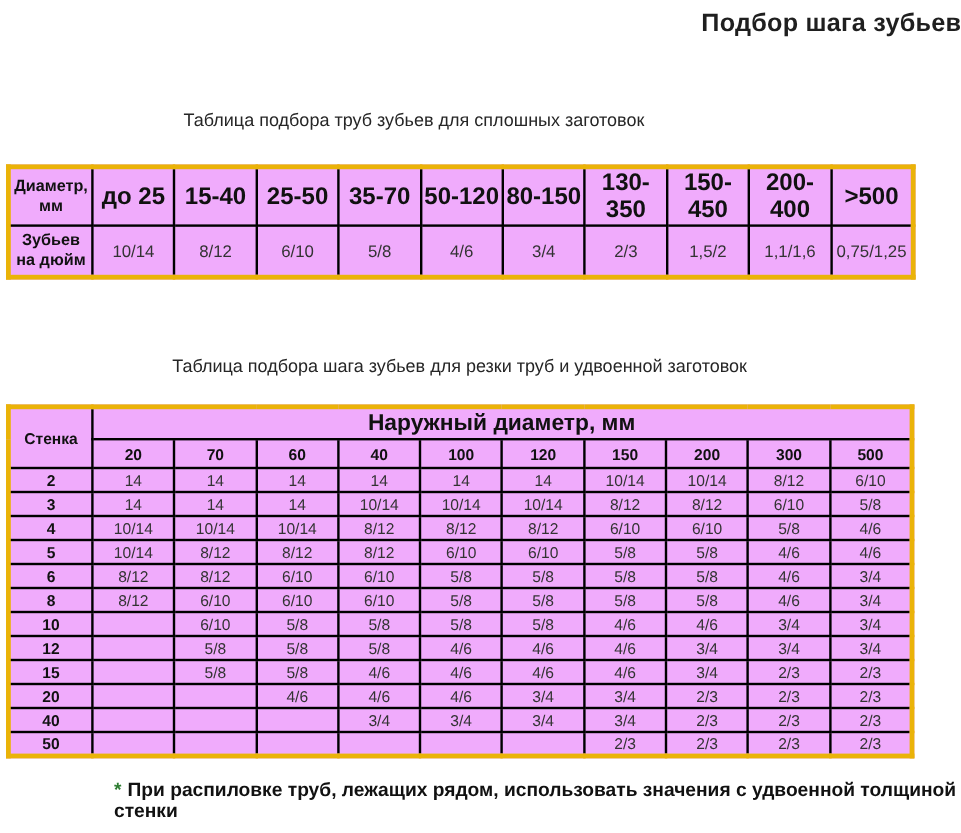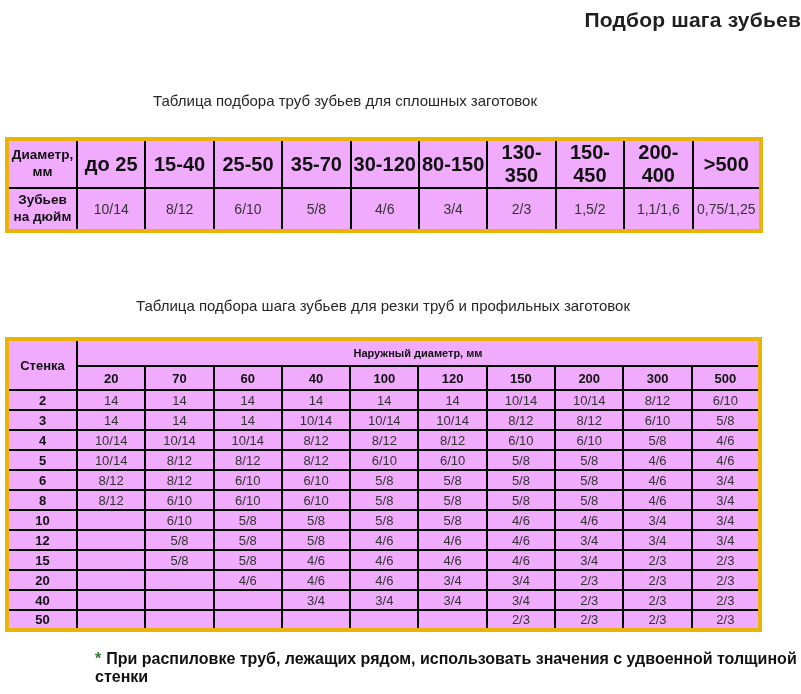--- a/index.html
+++ b/index.html
@@ -34,21 +34,21 @@
   .t1 tr.dat { height: 43px; margin-top: 23px; }
   .t1 th { font-size: 20px; font-weight: 700; color: #111; }
   .t1 td { font-size: 14px; font-weight: 400; color: #333; }
   .t1 .lbl { font-size: 13.5px; line-height: 1.25; padding: 2px 1px; }
   
   .t2 { top: 337px; width: 757px; }
   .t2 thead tr.h1 { height: 27px; padding-left: 43px; }
   .t2 thead tr.h2 { height: 24px; }
   .t2 tbody tr { height: 20px; }
   .t2 th { font-size: 13px; font-weight: 700; color: #111; }
-  .t2 th.span-h { font-size: 11px; }
+  .t2 th.span-h { font-size: 19px; }
   .t2 th.corner { font-size: 13px; }
   .t2 td { font-size: 13px; font-weight: 400; color: #333; }
   .t2 td.wall { font-weight: 700; color: #111; }
   
   .footnote {
     position: absolute; top: 650px; left: 95px;
     font-size: 16px; font-weight: 700; color: #111;
   }
   .footnote .star { color: #2e7d32; margin-right: 5px; }
 </style>
@@ -75,21 +75,21 @@
         <col>
         <col>
     </colgroup>
     <tbody>
       <tr class="hdr">
         <th class="lbl">Диаметр, мм</th>
       <th>до 25</th>
           <th>15-40</th>
           <th>25-50</th>
           <th>35-70</th>
-          <th>30-120</th>
+          <th>50-120</th>
           <th>80-150</th>
           <th>130-350</th>
           <th>150-450</th>
           <th>200-400</th>
           <th>&gt;500</th>
         </tr>
       <tr class="dat">
         <th class="lbl">Зубьев на дюйм</th>
       <td>10/14</td>
           <td>8/12</td>
@@ -98,21 +98,21 @@
           <td>4/6</td>
           <td>3/4</td>
           <td>2/3</td>
           <td>1,5/2</td>
           <td>1,1/1,6</td>
           <td>0,75/1,25</td>
         </tr>
     </tbody>
   </table>
 
-  <div class="caption caption2">Таблица подбора шага зубьев для резки труб и профильных заготовок</div>
+  <div class="caption caption2">Таблица подбора шага зубьев для резки труб и удвоенной заготовок</div>
 
   <table class="t2">
     <colgroup>
       <col style="width:70px">
       <col>
         <col>
         <col>
         <col>
         <col>
         <col>

